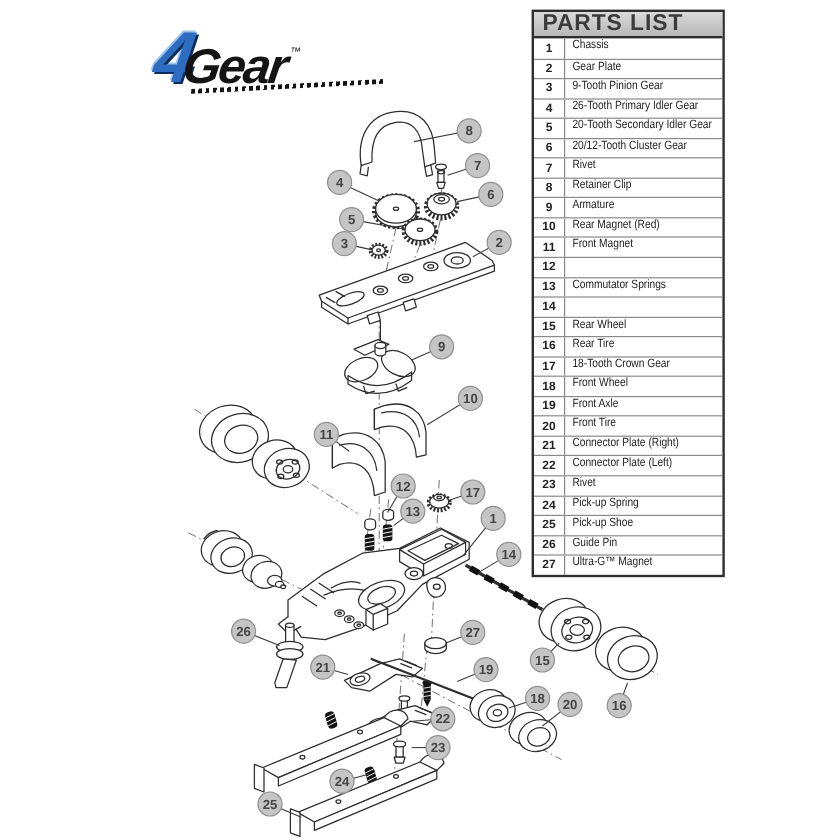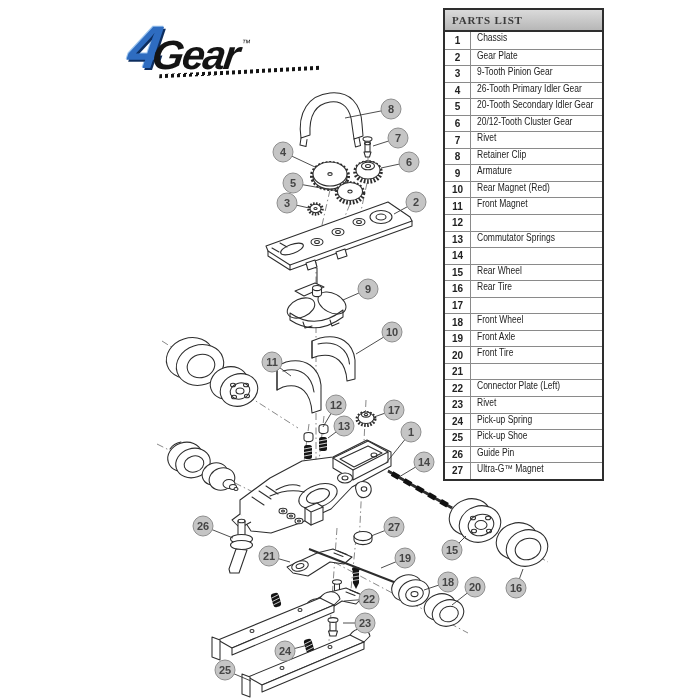--- a/index.html
+++ b/index.html
@@ -32,21 +32,21 @@
   .plist{
     position:absolute;left:443px;top:8px;width:161px;
     border:2px solid #2e2e2e;background:#fff;box-sizing:border-box;
   }
   .plist-header{
     height:22px;background:linear-gradient(180deg,#dadada,#b7b7b7);
     border-bottom:2px solid #2e2e2e;display:flex;align-items:center;
     padding-left:7px;box-sizing:border-box;
   }
   .plist-header span{
-    font-weight:bold;font-size:11px;letter-spacing:.8px;color:#3b3b3b;font-family:Liberation Serif, serif;
+    font-weight:bold;font-size:19px;letter-spacing:.8px;color:#3b3b3b;
   }
   .plist-row{
     display:flex;height:16.55px;box-sizing:border-box;
     border-top:1px solid #8a8a8a;align-items:stretch;
   }
   .plist-row:first-child{border-top:none;}
   .plist-num{
     width:25px;border-right:1px solid #8a8a8a;display:flex;
     align-items:center;justify-content:center;
     font-weight:bold;font-size:10px;color:#222;flex:none;
@@ -543,20 +543,23 @@
           </div>
         </div>
         <div class="plist-row">
           <div class="plist-num">16</div>
           <div class="plist-name">
             <span>Rear Tire</span>
           </div>
         </div>
         <div class="plist-row">
           <div class="plist-num">17</div>
+          <div class="plist-name">
+            <span>18-Tooth Crown Gear</span>
+          </div>
         </div>
         <div class="plist-row">
           <div class="plist-num">18</div>
           <div class="plist-name">
             <span>Front Wheel</span>
           </div>
         </div>
         <div class="plist-row">
           <div class="plist-num">19</div>
           <div class="plist-name">
@@ -564,20 +567,23 @@
           </div>
         </div>
         <div class="plist-row">
           <div class="plist-num">20</div>
           <div class="plist-name">
             <span>Front Tire</span>
           </div>
         </div>
         <div class="plist-row">
           <div class="plist-num">21</div>
+          <div class="plist-name">
+            <span>Connector Plate (Right)</span>
+          </div>
         </div>
         <div class="plist-row">
           <div class="plist-num">22</div>
           <div class="plist-name">
             <span>Connector Plate (Left)</span>
           </div>
         </div>
         <div class="plist-row">
           <div class="plist-num">23</div>
           <div class="plist-name">

